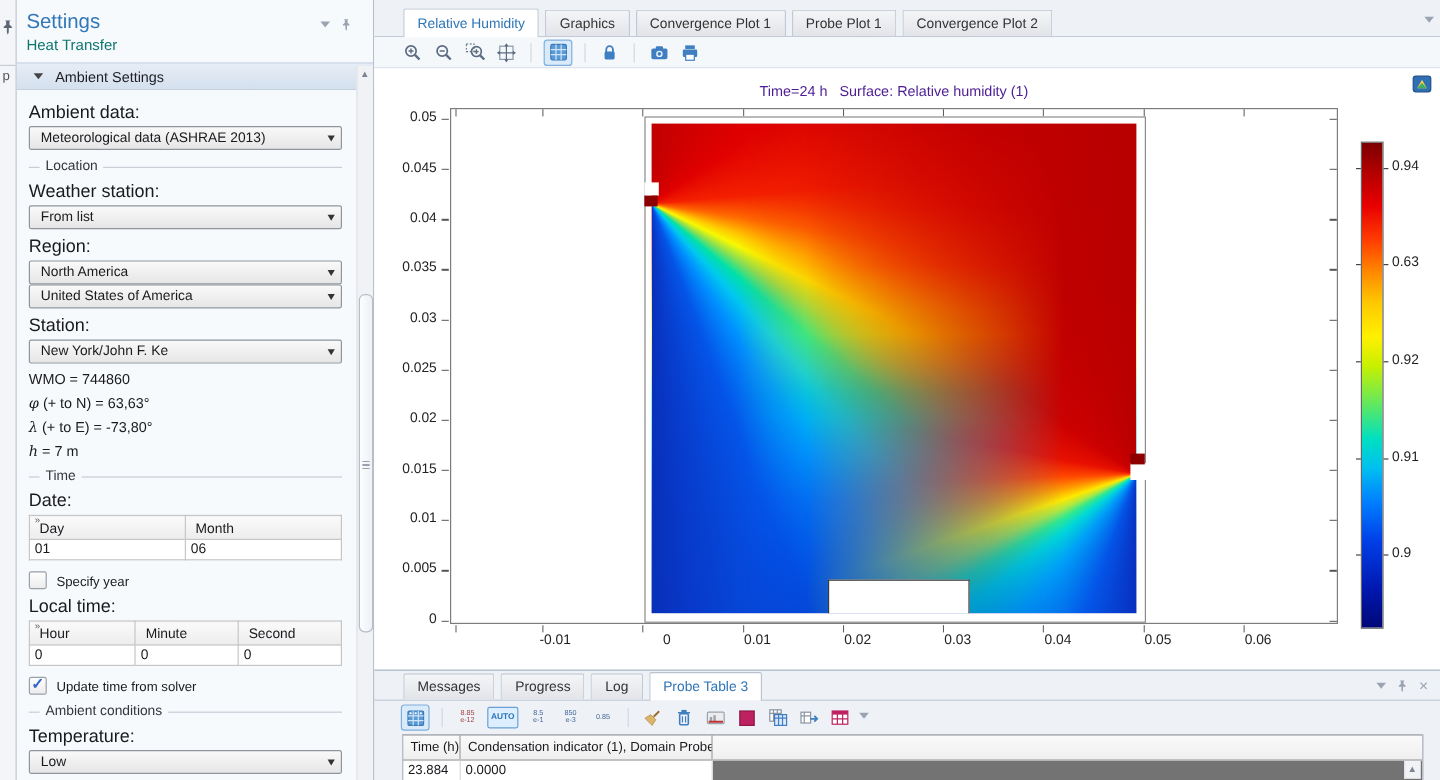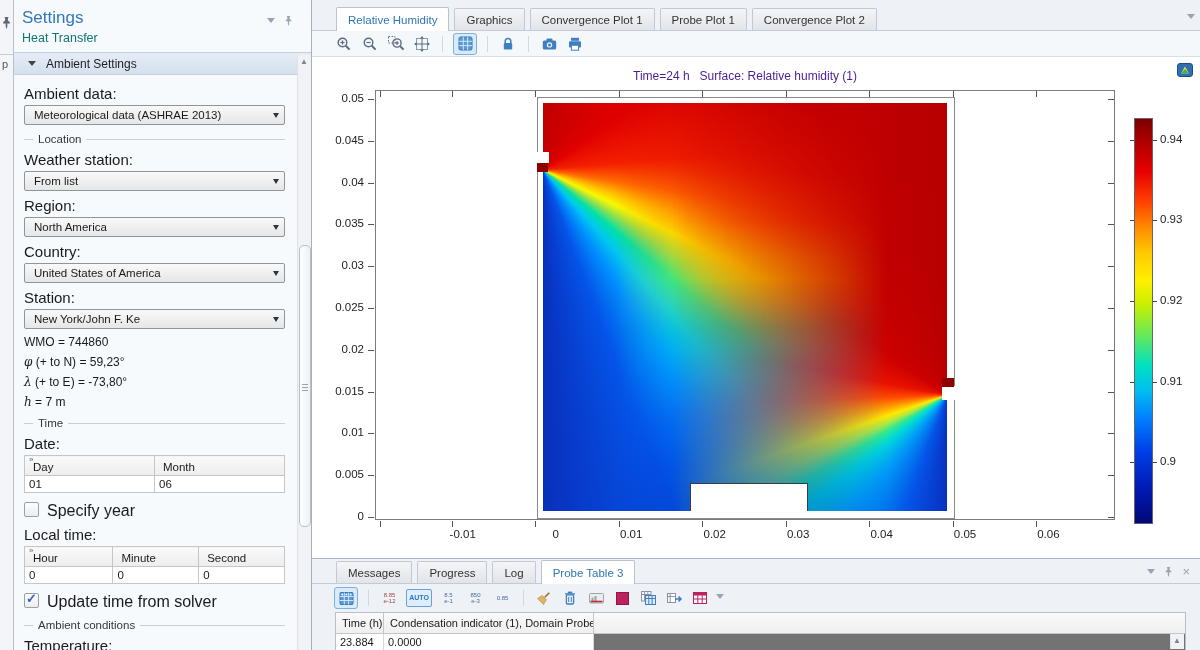--- a/index.html
+++ b/index.html
@@ -28,21 +28,21 @@
   .group{display:flex;align-items:center;font-size:11.5px;color:#33363c;margin:8px 0 1px;white-space:nowrap;}
   .group::before{content:"";width:9px;height:1px;background:#c9ced6;margin-right:5px;flex:none;}
   .group::after{content:"";flex:1;height:1px;background:#c9ced6;margin-left:5px;}
   .info{font-size:12px;margin:6px 0;}
   .sym{font-style:italic;font-family:"DejaVu Serif",serif;}
   table.stable{width:100%;border-collapse:collapse;font-size:11.5px;background:#fff;margin:2px 0 4px;}
   table.stable th{font-weight:normal;text-align:left;background:linear-gradient(#fafafa,#ededed);
        border:1px solid #c6c6c6;padding:5px 4px 2px 8px;font-size:11.5px;}
   table.stable td{border:1px solid #c6c6c6;padding:1px 4px;height:14px;}
   .sortmark{font-size:8px;color:#666;position:absolute;margin:-6px 0 0 -4px;}
-  .cbrow{display:flex;align-items:flex-start;gap:8px;margin:9px 0 6px;font-size:16px;}
+  .cbrow{display:flex;align-items:flex-end;gap:8px;margin:9px 0 6px;font-size:11px;}
   .cb{width:13px;height:13px;border:1px solid #99a0a8;border-radius:2px;background:linear-gradient(#fefefe,#ececec);
       position:relative;flex:none;}
   .cb.checked::after{content:"✓";position:absolute;left:1px;top:-3px;font-size:13px;font-weight:bold;color:#3465c8;}
   .formula{font-size:12px;margin-top:8px;white-space:nowrap;}
   
   .sscroll{position:absolute;right:0;top:55px;bottom:0;width:13px;background:#f0f2f5;border-left:1px solid #dfe2e7;}
   .sscroll .up{position:absolute;top:2px;left:2px;font-size:8px;color:#7b8594;}
   .sthumb{position:absolute;left:1px;top:190px;width:10px;height:280px;border:1px solid #b8bec8;border-radius:5px;
           background:linear-gradient(90deg,#fcfdfe,#eef1f5);}
   .sthumb .grip{position:absolute;left:2px;top:138px;width:6px;height:7px;
@@ -162,32 +162,31 @@
       <div class="lbl">Weather station:</div>
       <div class="select">
         <span>From list</span>
         <span class="arr"></span>
       </div>
       <div class="lbl">Region:</div>
       <div class="select">
         <span>North America</span>
         <span class="arr"></span>
       </div>
-      <div class="lbl">Country:</div>
       <div class="select">
         <span>United States of America</span>
         <span class="arr"></span>
       </div>
       <div class="lbl">Station:</div>
       <div class="select">
         <span>New York/John F. Ke</span>
         <span class="arr"></span>
       </div>
       <div class="info"><span class="sym"></span><span>WMO = 744860</span></div>
-      <div class="info"><span class="sym">φ</span><span> (+ to N) = 59,23°</span></div>
+      <div class="info"><span class="sym">φ</span><span> (+ to N) = 63,63°</span></div>
       <div class="info"><span class="sym">λ</span><span> (+ to E) = -73,80°</span></div>
       <div class="info"><span class="sym">h</span><span> = 7 m</span></div>
       <div class="group">Time</div>
       <div class="lbl">Date:</div>
       <table class="stable">
         <tbody>
             <tr>
           <th style="width:50%"><span class="sortmark">»</span><span>Day</span></th>
           <th><span>Month</span></th>
         </tr>
@@ -364,21 +363,21 @@
       <div class="cbtick" style="left:841px;top:83px"></div>
       <div class="cbtick" style="left:818px;top:163px"></div>
       <div class="cbtick" style="left:841px;top:163px"></div>
       <div class="cbtick" style="left:818px;top:244px"></div>
       <div class="cbtick" style="left:841px;top:244px"></div>
       <div class="cbtick" style="left:818px;top:325px"></div>
       <div class="cbtick" style="left:841px;top:325px"></div>
       <div class="cbtick" style="left:818px;top:405px"></div>
       <div class="cbtick" style="left:841px;top:405px"></div>
       <div class="cblab" style="top:76px">0.94</div>
-      <div class="cblab" style="top:156px">0.93</div>
+      <div class="cblab" style="top:156px">0.63</div>
       <div class="cblab" style="top:237px">0.92</div>
       <div class="cblab" style="top:318px">0.91</div>
       <div class="cblab" style="top:398px">0.9</div>
 
       <svg class="miniplot" width="16" height="16" viewBox="0 0 16 16">
         <rect x="0.5" y="1.5" width="15" height="13" rx="2.5" fill="#2f6fb4" stroke="#1d4f86"></rect>
         <path d="M4 11.5 L8 4.5 L12 11.5 Z" fill="#ffd24a"></path>
         <path d="M4 11.5 L8 7 L12 11.5 Z" fill="#3fae62"></path>
       </svg>
     </div>

